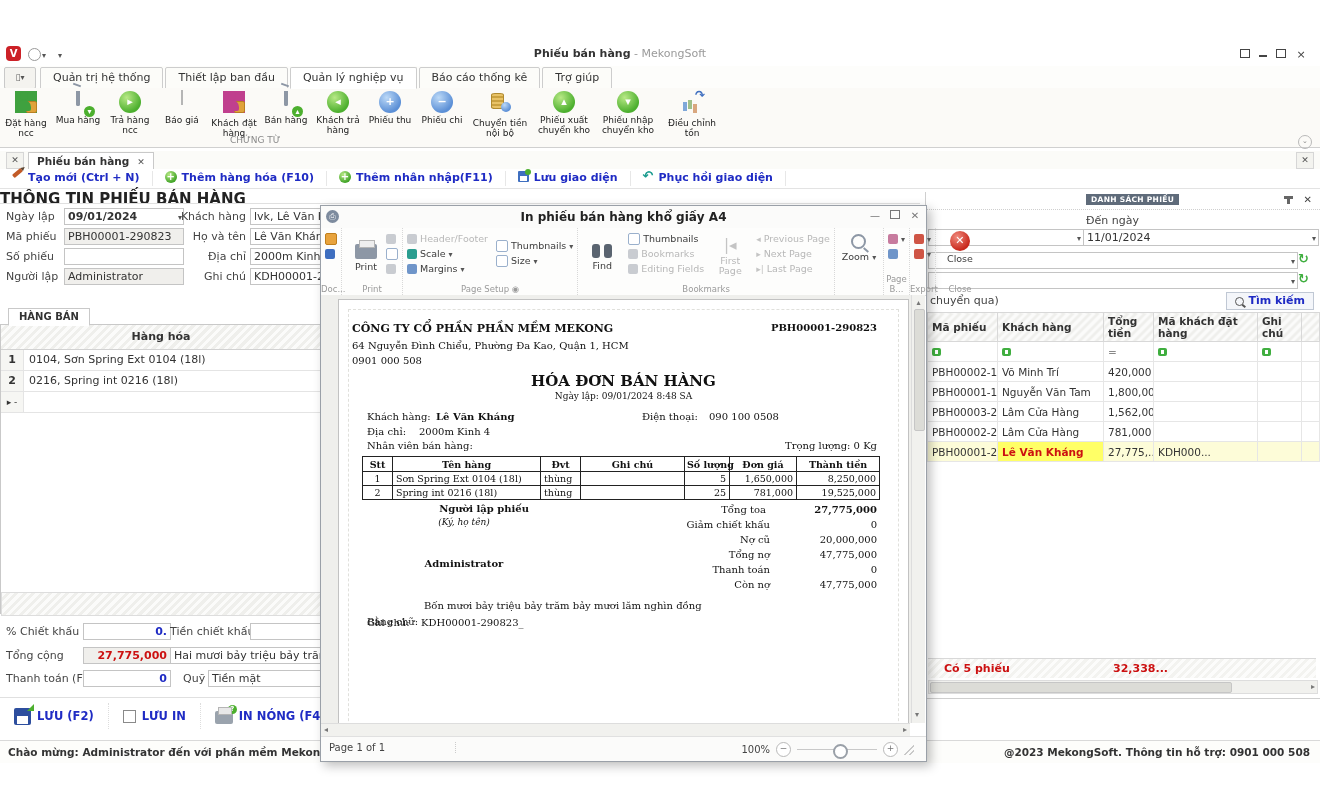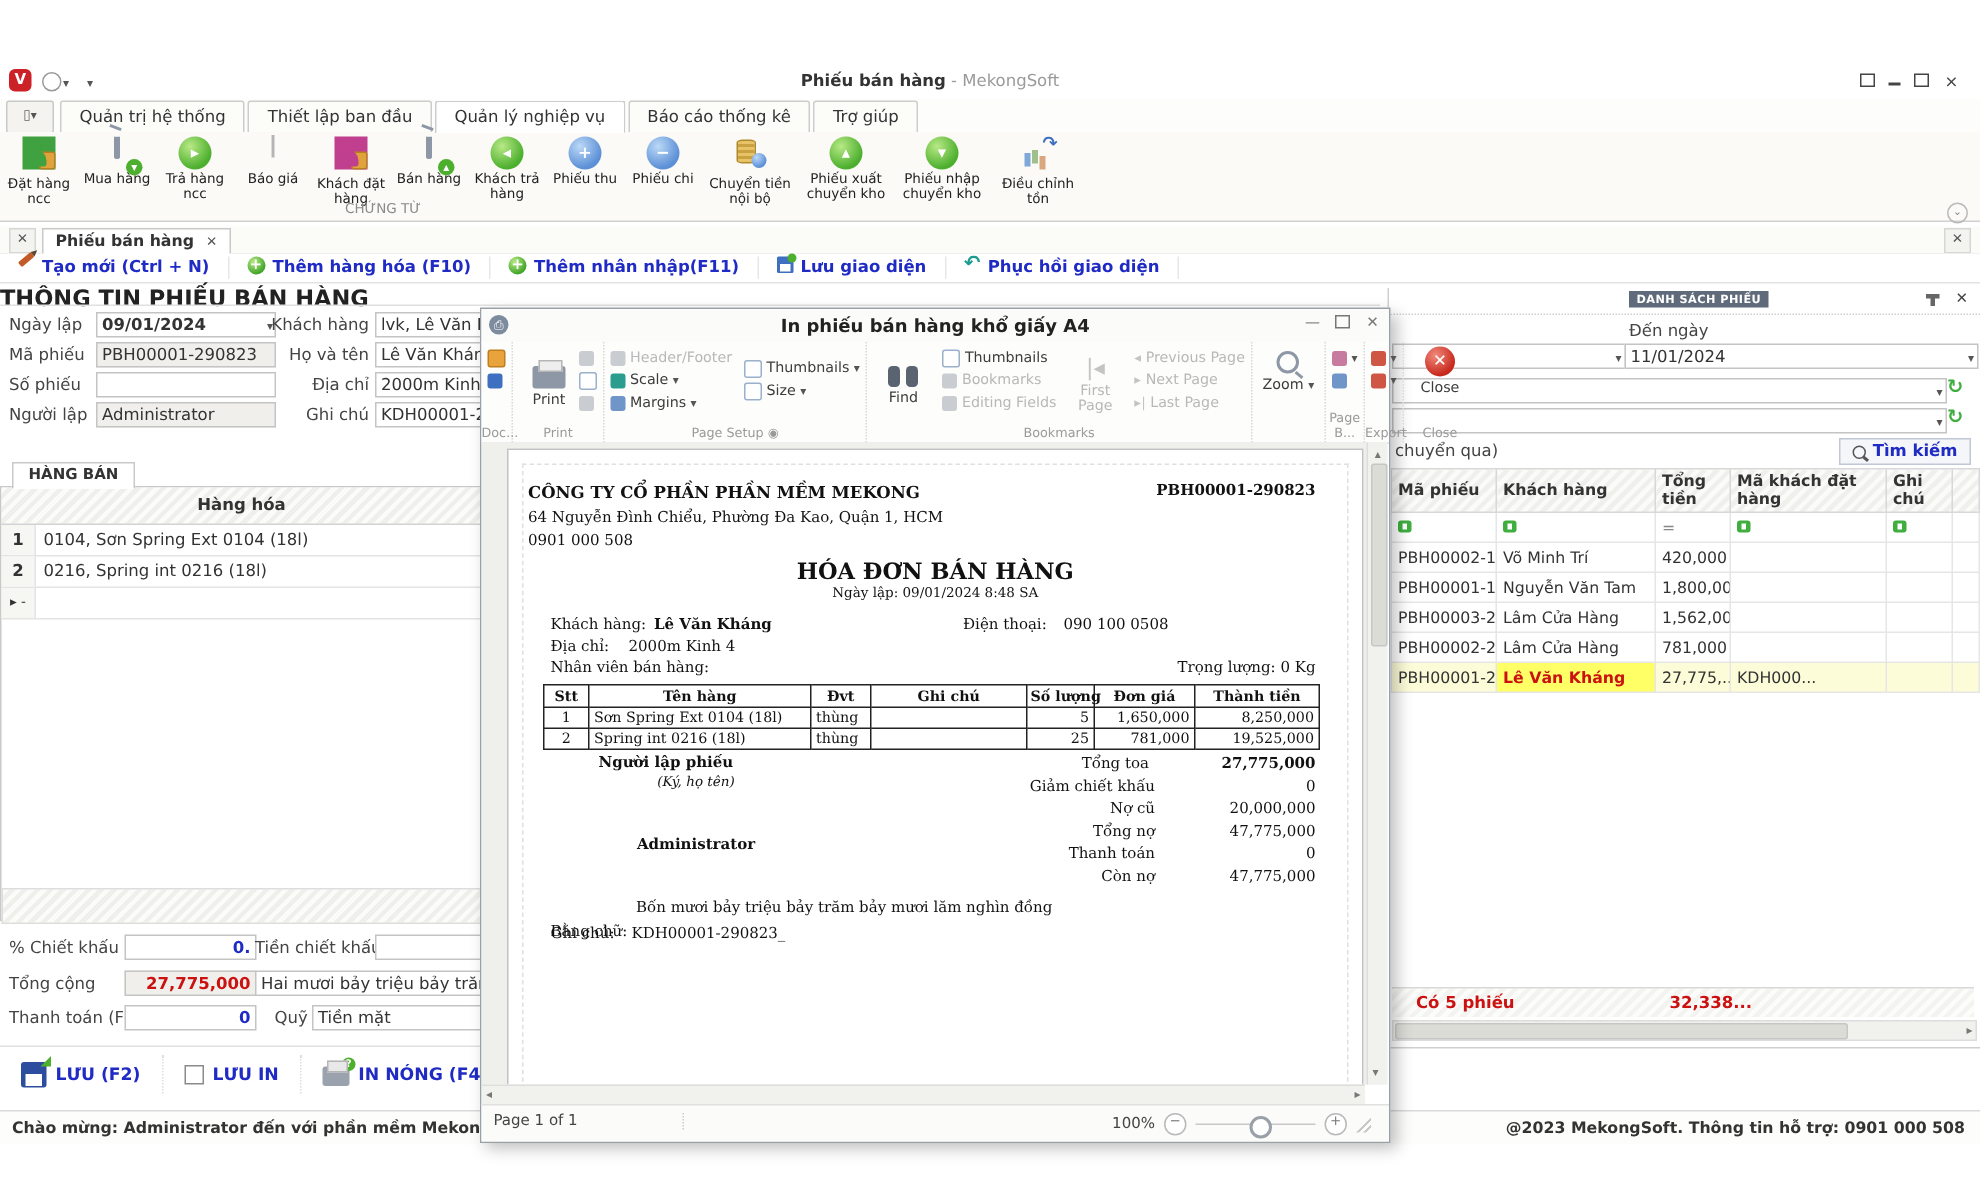--- a/index.html
+++ b/index.html
@@ -704,21 +704,21 @@
             <td>thùng</td>
             <td></td>
             <td style="text-align:right">25</td>
             <td style="text-align:right" ind="invoice.table.rows.1.sl">781,000</td>
             <td style="text-align:right">19,525,000</td>
           </tr>
         </tbody>
           </table>
       </div>
 
-      <div class="inv bold" style="left:60px;top:203px;width:130px;text-align:left">Người lập phiếu</div>
+      <div class="inv bold" style="left:60px;top:203px;width:130px;text-align:right">Người lập phiếu</div>
       <div class="inv" style="left:60px;top:217px;width:130px;text-align:center;font-style:italic;font-size:9px">(Ký, họ tên)</div>
       <div class="inv bold" style="left:60px;top:258px;width:130px;text-align:center">Administrator</div>
 
       <div class="inv" style="right:142px;top:204px;">Tổng toa</div>
       <div class="inv bold" style="right:31px;top:204px">27,775,000</div>
       <div class="inv" style="right:138px;top:219px">Giảm chiết khấu</div>
       <div class="inv" style="right:31px;top:219px">0</div>
       <div class="inv" style="right:138px;top:234px">Nợ cũ</div>
       <div class="inv" style="right:31px;top:234px">20,000,000</div>
       <div class="inv" style="right:138px;top:249px">Tổng nợ</div>

